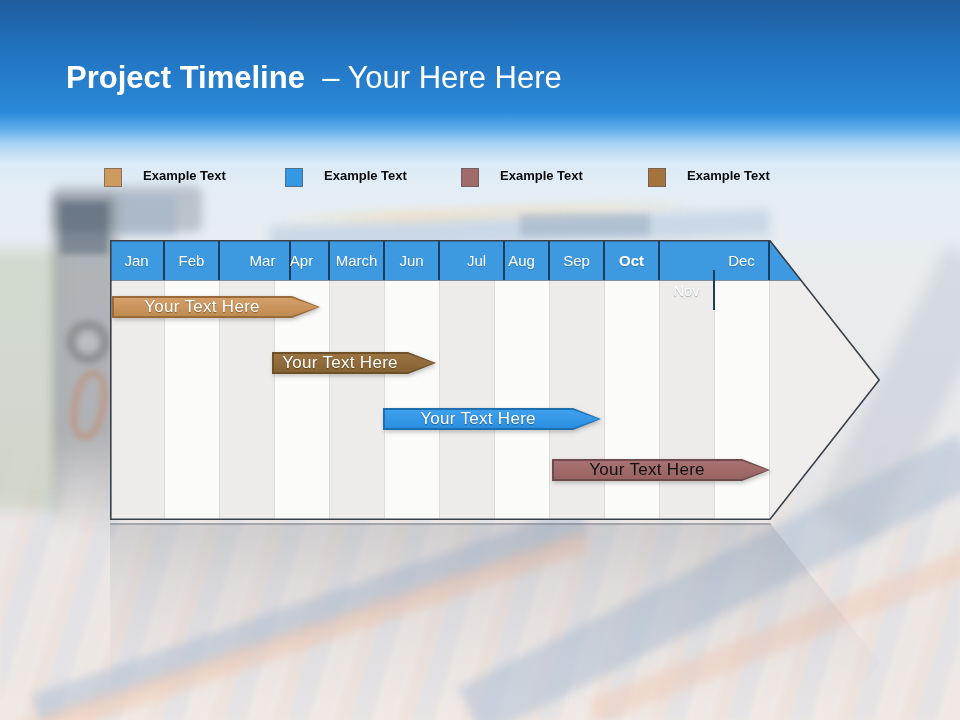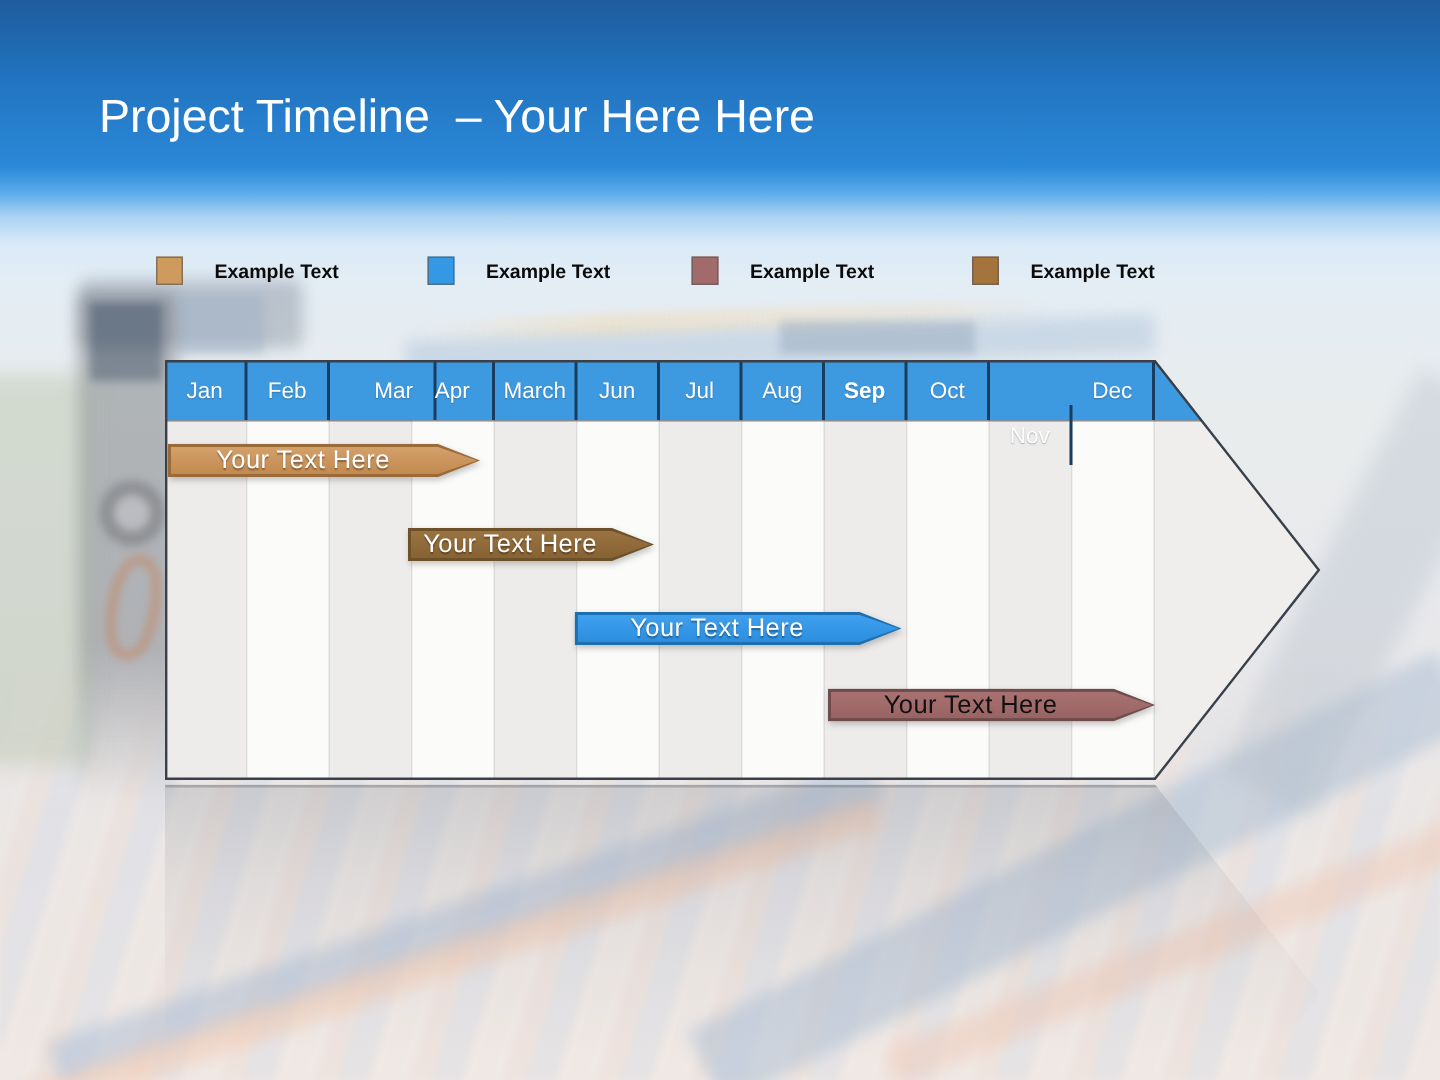--- a/index.html
+++ b/index.html
@@ -18,24 +18,24 @@
     position:absolute;left:0;top:380px;width:960px;height:340px;
     background:repeating-linear-gradient(107deg,
       rgba(235,215,205,.28) 0 14px, rgba(205,215,228,.30) 14px 34px,
       rgba(240,235,228,.22) 34px 60px);
     -webkit-mask-image:linear-gradient(180deg,transparent 0 18%,#000 45%,#000 100%);
     mask-image:linear-gradient(180deg,transparent 0 18%,#000 45%,#000 100%);
     filter:blur(2px);
   }
   
   .title{position:absolute;left:66px;top:60px;font-size:31px;color:#FFFFFF;white-space:nowrap;}
-  .title .b{font-weight:normal;}
+  .title .b{font-weight:bold;}
   .title .r{font-weight:normal;}
   
-  .legend-item{position:absolute;top:168px;height:24px;display:flex;align-items:center;}
+  .legend-item{position:absolute;top:168px;height:24px;display:flex;}
   .legend-swatch{width:18px;height:19px;margin-right:21px;border:1px solid rgba(90,90,90,.65);box-sizing:border-box;}
   .legend-label{font-size:13px;font-weight:bold;color:#0b0b0b;}
   .li1{left:104px;} .li2{left:285px;} .li3{left:461px;} .li4{left:648px;}
   .sw1{background:#CE9A5E;} .sw2{background:#3498E4;} .sw3{background:#A16B6B;} .sw4{background:#A4743C;}
   
   .tl{position:absolute;left:110px;top:240px;width:770px;height:280px;}
   .tl-clip{position:absolute;inset:0;clip-path:polygon(0 0,660px 0,770px 140px,660px 280px,0 280px);}
   .tl-head-bg{position:absolute;left:0;top:0;width:770px;height:40px;background:#3E9AE0;}
   .tl-body-bg{position:absolute;left:0;top:40px;width:770px;height:240px;background:#EFEEEC;}
   .mcol{position:absolute;top:40px;height:240px;width:55px;box-sizing:border-box;border-right:1px solid #DCDBD9;}
@@ -140,24 +140,24 @@
       <div class="mcol col-even" style="left:495px;"></div>
       <div class="mcol col-odd" style="left:550px;"></div>
       <div class="mcol col-even" style="left:605px;"></div>
 
       <div class="mcell" style="left:0px;">Jan</div>
       <div class="mcell" style="left:55px;">Feb</div>
       <div class="mcell" style="left:126px;">Mar</div>
       <div class="mcell" style="left:165px;">Apr</div>
       <div class="mcell" style="left:220px;">March</div>
       <div class="mcell" style="left:275px;">Jun</div>
-      <div class="mcell" style="left:330px;">Jul</div>
+      <div class="mcell" style="left:340px;">Jul</div>
       <div class="mcell" style="left:385px;">Aug</div>
-      <div class="mcell" style="left:440px;font-weight:bold;">Sep</div>
-      <div class="mcell" style="left:495px;">Oct</div>
+      <div class="mcell" style="left:440px;">Sep</div>
+      <div class="mcell" style="left:495px;font-weight:bold;">Oct</div>
       <div class="mcell" style="left:550px;margin-top:30px;">Nov</div>
       <div class="mcell" style="left:605px;">Dec</div>
     </div>
 
     <svg class="tl-outline" width="770" height="280" viewBox="0 0 770 280">
       <path d="M0.8,0.8 H660 L769.2,140 L660,279.2 H0.8 Z" fill="none" stroke="#3A4049" stroke-width="1.6"></path>
       <line x1="0" y1="40.5" x2="691" y2="40.5" stroke="rgba(44,58,78,0.55)" stroke-width="1"></line>
     </svg>
   </div>
 

